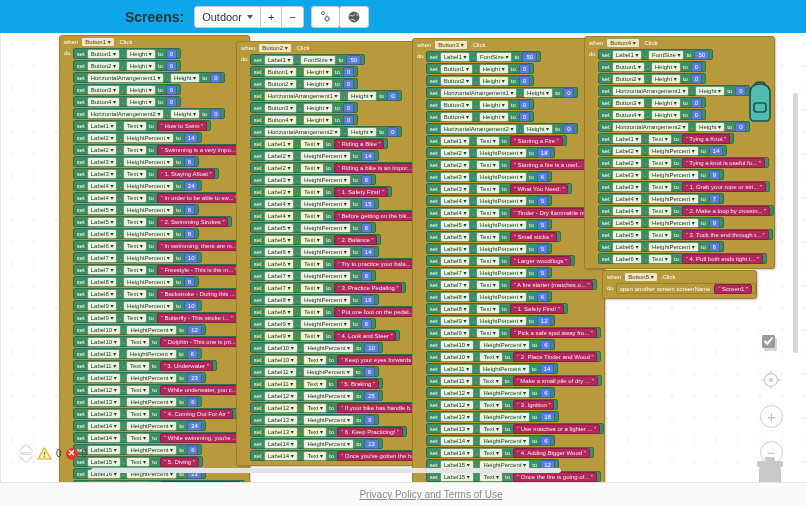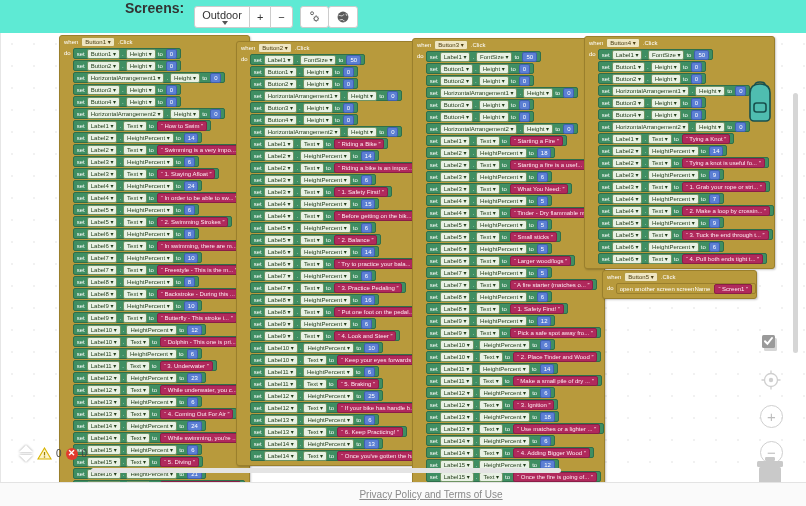--- a/index.html
+++ b/index.html
@@ -6,34 +6,34 @@
   body{
     width:806px;height:506px;overflow:hidden;position:relative;
     background:#ffffff;
     font-family:"Liberation Sans", sans-serif;
     font-size:11px;color:#222;
   }
 
   
   #toolbar{
     position:absolute;left:0;top:0;width:806px;height:33px;
-    background:#5eead4;border-bottom:1px solid #ddd;
-    display:flex;
+    background:#0ea5e9;border-bottom:1px solid #ddd;
+    display:flex;align-items:center;
   }
   #toolbar .spacer{flex:0 0 125px;}
   .screens-label{font-size:14px;font-weight:bold;color:#333;margin-right:10px;white-space:nowrap;}
   .tb-group{display:flex;align-items:center;}
   .tb-btn{
     height:22px;min-width:22px;padding:0 7px;box-sizing:border-box;
     border:1px solid #ccc;background:#fff;color:#333;
     display:flex;align-items:center;justify-content:center;
     font-size:11px;margin-left:-1px;
   }
   .tb-btn:first-child{margin-left:0;}
-  .tb-btn.rounded-l{border-top-left-radius:3px;border-bottom-left-radius:3px;flex-direction:column;}
+  .tb-btn.rounded-l{border-top-left-radius:3px;border-bottom-left-radius:3px;}
   .tb-btn.rounded-r{border-top-right-radius:3px;border-bottom-right-radius:3px;}
   .tb-btn.sep{margin-left:7px;border-radius:3px;}
   .tb-btn.sep2{margin-left:-1px;border-radius:3px;}
   .caret{display:inline-block;margin-left:5px;border-left:3px solid transparent;border-right:3px solid transparent;border-top:4px solid #555;}
   .tb-right{margin-left:auto;margin-right:9px;display:flex;}
   .dz-btn{
     height:22px;padding:0 11px;box-sizing:border-box;font-size:11px;font-weight:bold;
     display:flex;align-items:center;justify-content:center;border:1px solid #7a9e3f;
   }
   .dz-btn.active{background:#8cbf3f;color:#2d3d12;border-top-left-radius:3px;border-bottom-left-radius:3px;}

